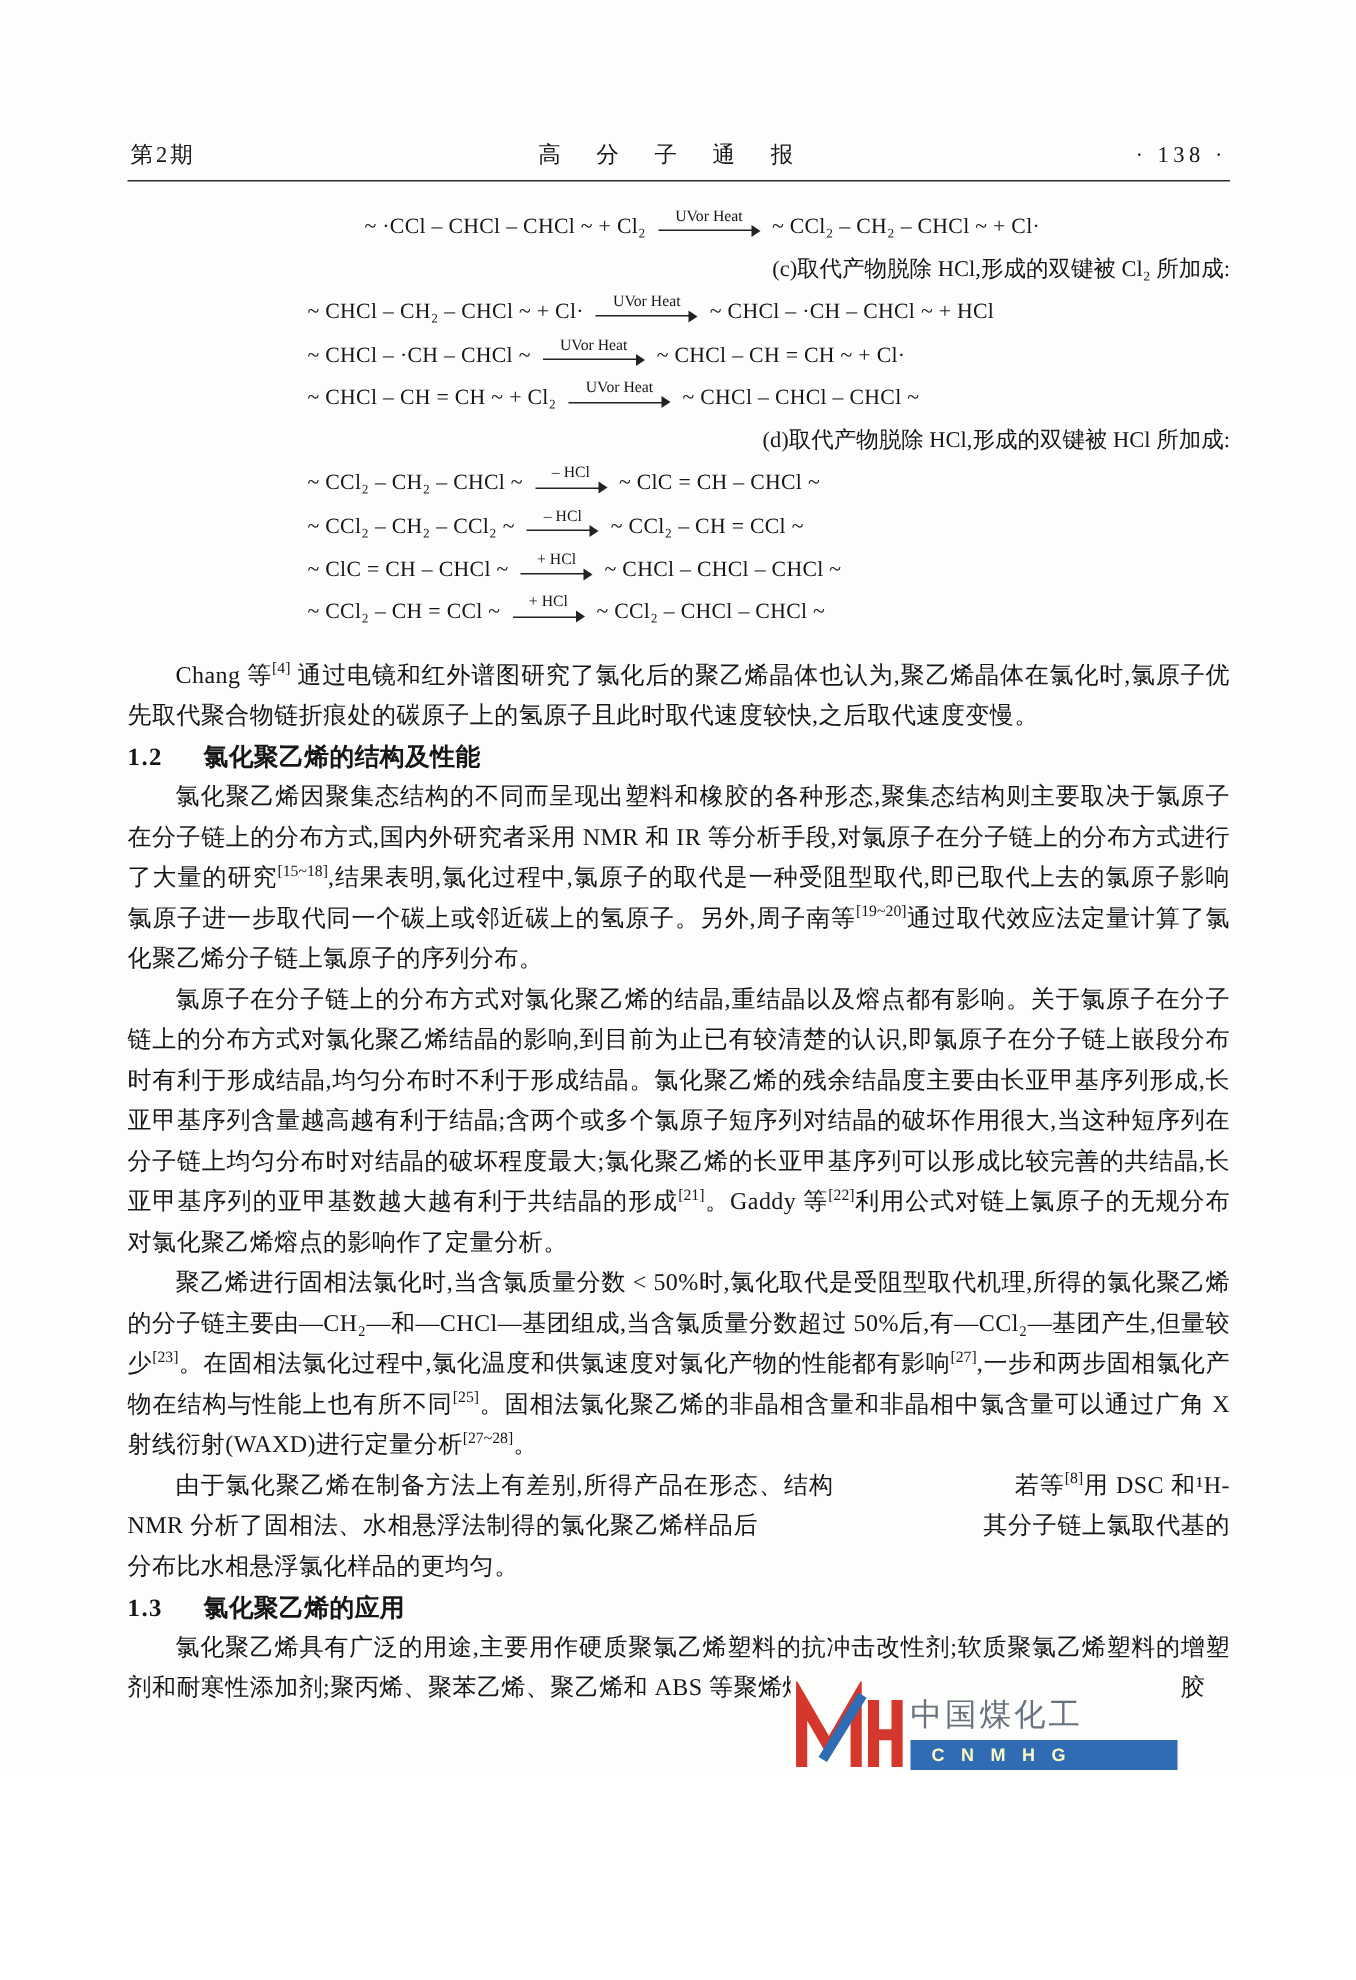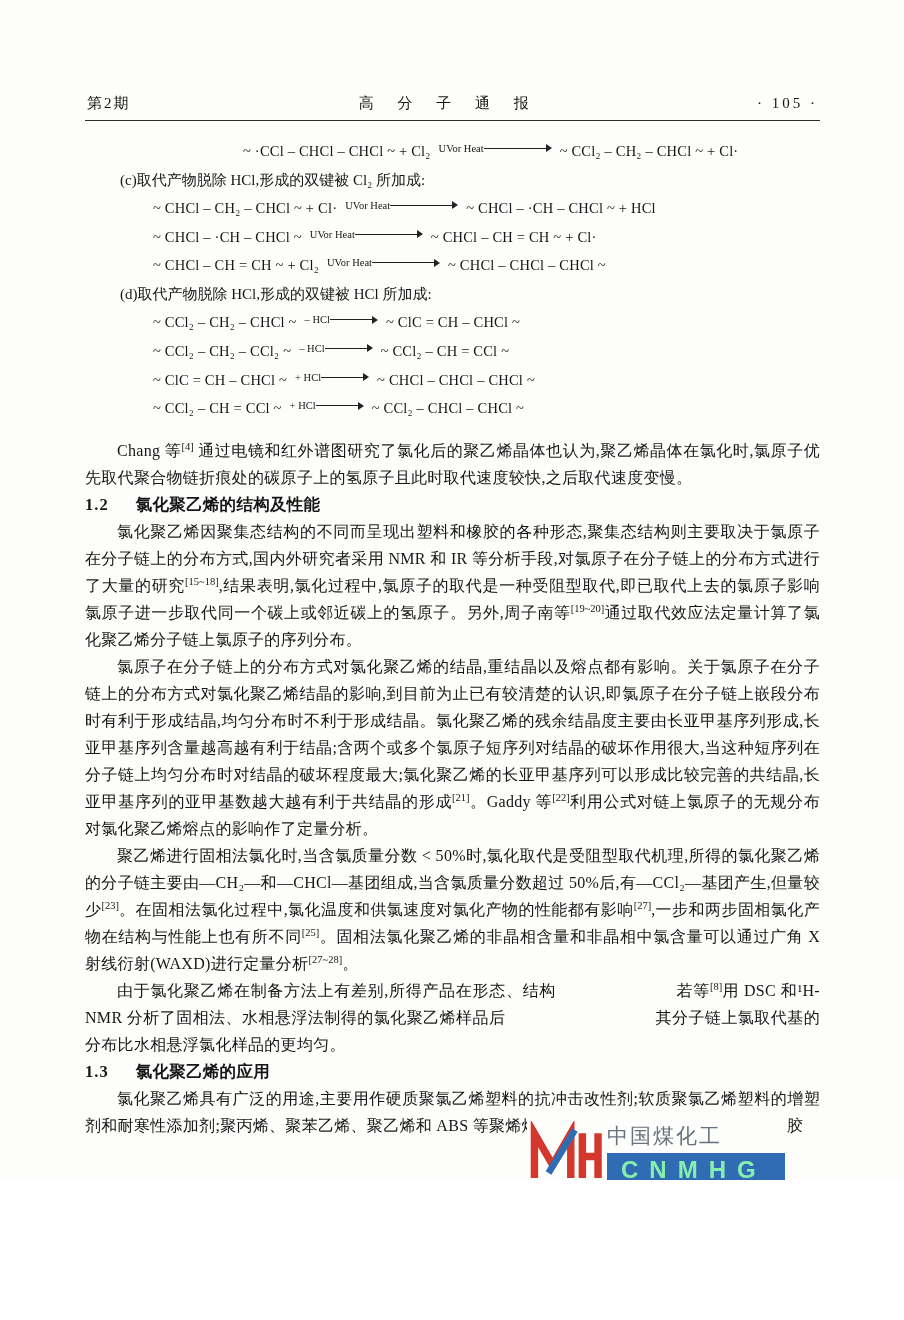--- a/index.html
+++ b/index.html
@@ -15,26 +15,26 @@
   
   .pg-header {
     display:flex; justify-content:space-between; align-items:baseline;
     font-size:15px; padding:0 2px 7px 2px; border-bottom:1.2px solid #2c2c2c;
   }
   .hd-issue { letter-spacing:2px; }
   .hd-journal { letter-spacing:10px; padding-left:10px; }
   .hd-page { letter-spacing:3px; }
 
   
-  .equations { margin-top:16px; font-size:14.5px; }
-  .eq-line { height:28.6px; display:flex; align-items:center; margin-left:68px; white-space:nowrap; }
+  .equations { margin-top:16px; font-size:14.5px;text-align:right; }
+  .eq-line { height:28.6px; display:flex; align-items:center; margin-left:120px; white-space:nowrap; }
   .equations > .eq-line:first-child { margin-left:158px; }
   .eq-label { height:28.6px; line-height:28.6px; margin-left:35px; font-size:15px; }
   .eq-side { letter-spacing:0.2px; }
-  .rxn-arrow { display:inline-flex; align-items:center; margin:0 8px; transform:translateY(-3px); }
+  .rxn-arrow { display:inline-flex; flex-direction:column; align-items:center; margin:0 8px; transform:translateY(-3px); }
   .arrow-label { font-size:10.5px; line-height:11px; white-space:pre; letter-spacing:0; }
   .shaft { position:relative; width:68px; height:8px; }
   .rxn-arrow.short .shaft { width:48px; }
   .shaft::before { content:""; position:absolute; left:0; right:3px; top:3.5px; border-top:1.1px solid #222; }
   .shaft::after  { content:""; position:absolute; right:0; top:0; width:0; height:0;
                    border:4px solid transparent; border-left:6px solid #222; border-right:none; }
 
   
   .body {
     margin-top:14px; font-size:16px; line-height:27px;
@@ -48,39 +48,39 @@
 
   
   .watermark {
     position:absolute; left:527px; top:1110px; width:260px; height:88px;
     background:#fdfdfb; display:flex; align-items:center;
     font-family:"Liberation Sans","DejaVu Sans",sans-serif;
   }
   .wm-logo { width:76px; height:66px; flex:0 0 auto; }
   .wm-right { margin-left:4px; width:178px; }
   .wm-cn { font-size:21px; font-weight:normal; color:var(--wm-text,#67727e); letter-spacing:2px; white-space:nowrap; }
-  .wm-en { margin-top:3px; background:var(--wm-blue,#2f6cb3); color:#86efac;
-           font-size:24px; font-weight:bold; letter-spacing:11px;
+  .wm-en { margin-top:3px; background:var(--wm-blue,#2f6cb3); color:#fef9c3;
+           font-size:12px; font-weight:bold; letter-spacing:11px;
            padding:3px 2px 3px 14px; white-space:nowrap; }
   .footer-mark {
     position:absolute; left:88px; top:1280px;
     font-size:15px; color:#701a75; letter-spacing:2px;
     font-family:"Liberation Sans","DejaVu Sans",sans-serif;
   }
 </style>
 </head>
 <body>
 
 <div class="page">
   <div class="content">
 
     <div class="pg-header">
       <span class="hd-issue">第2期</span>
       <span class="hd-journal">高 分 子 通 报</span>
-      <span class="hd-page">· 105 ·</span>
+      <span class="hd-page">· 138 ·</span>
     </div>
 
     <div class="equations">
         <div class="eq-line">
           <span class="eq-side">~ ·CCl – CHCl – CHCl ~ + Cl₂</span>
           <span class="rxn-arrow">
             <span class="arrow-label">UVor Heat</span>
             <span class="shaft"></span>
           </span>
           <span class="eq-side">~ CCl₂ – CH₂ – CHCl ~ + Cl·</span>

